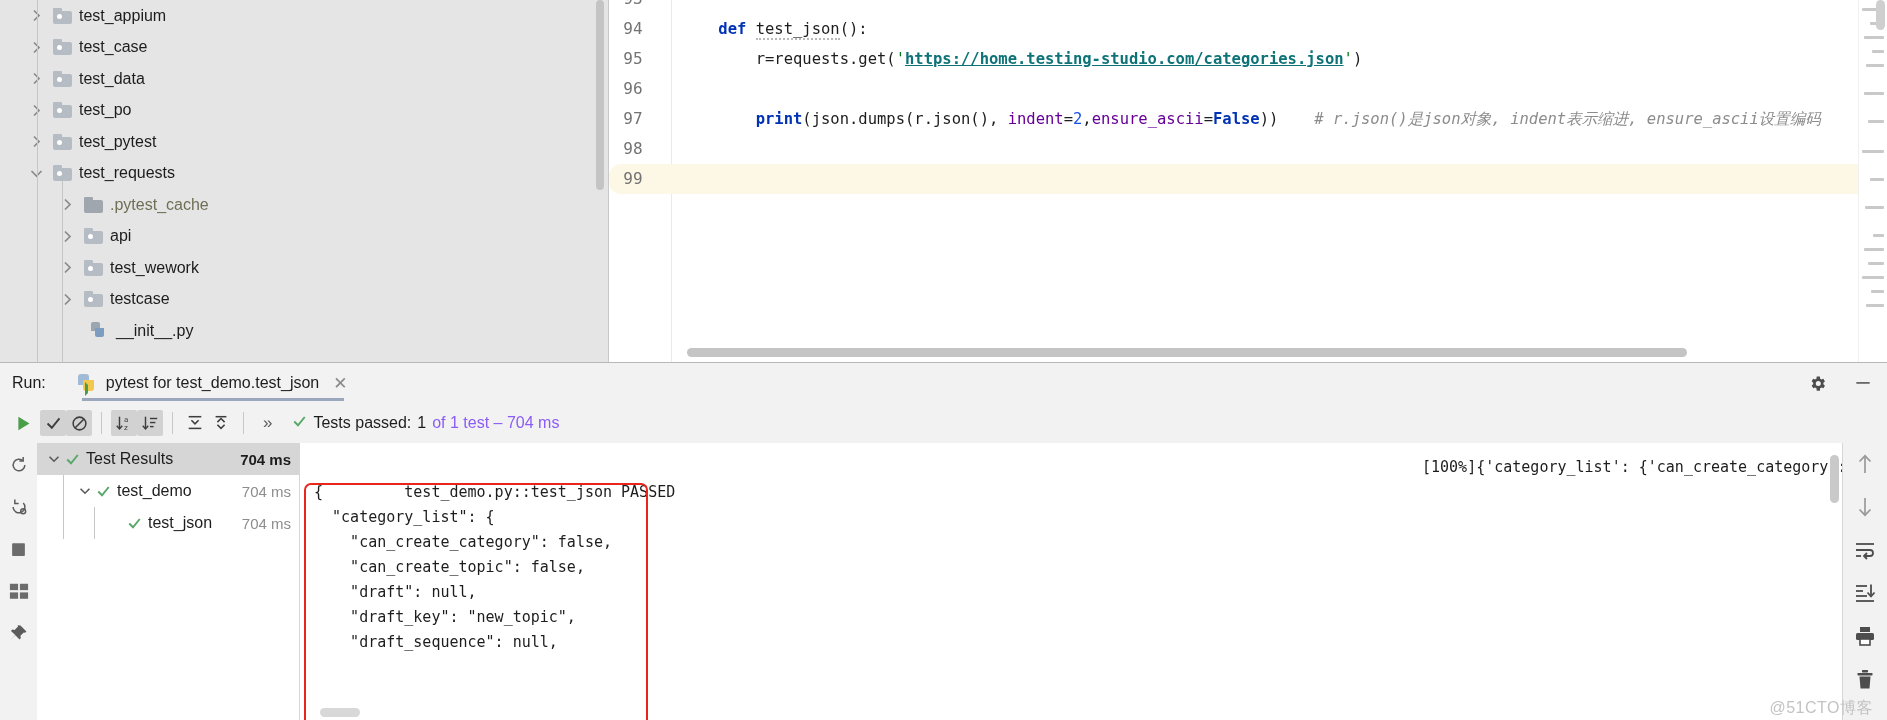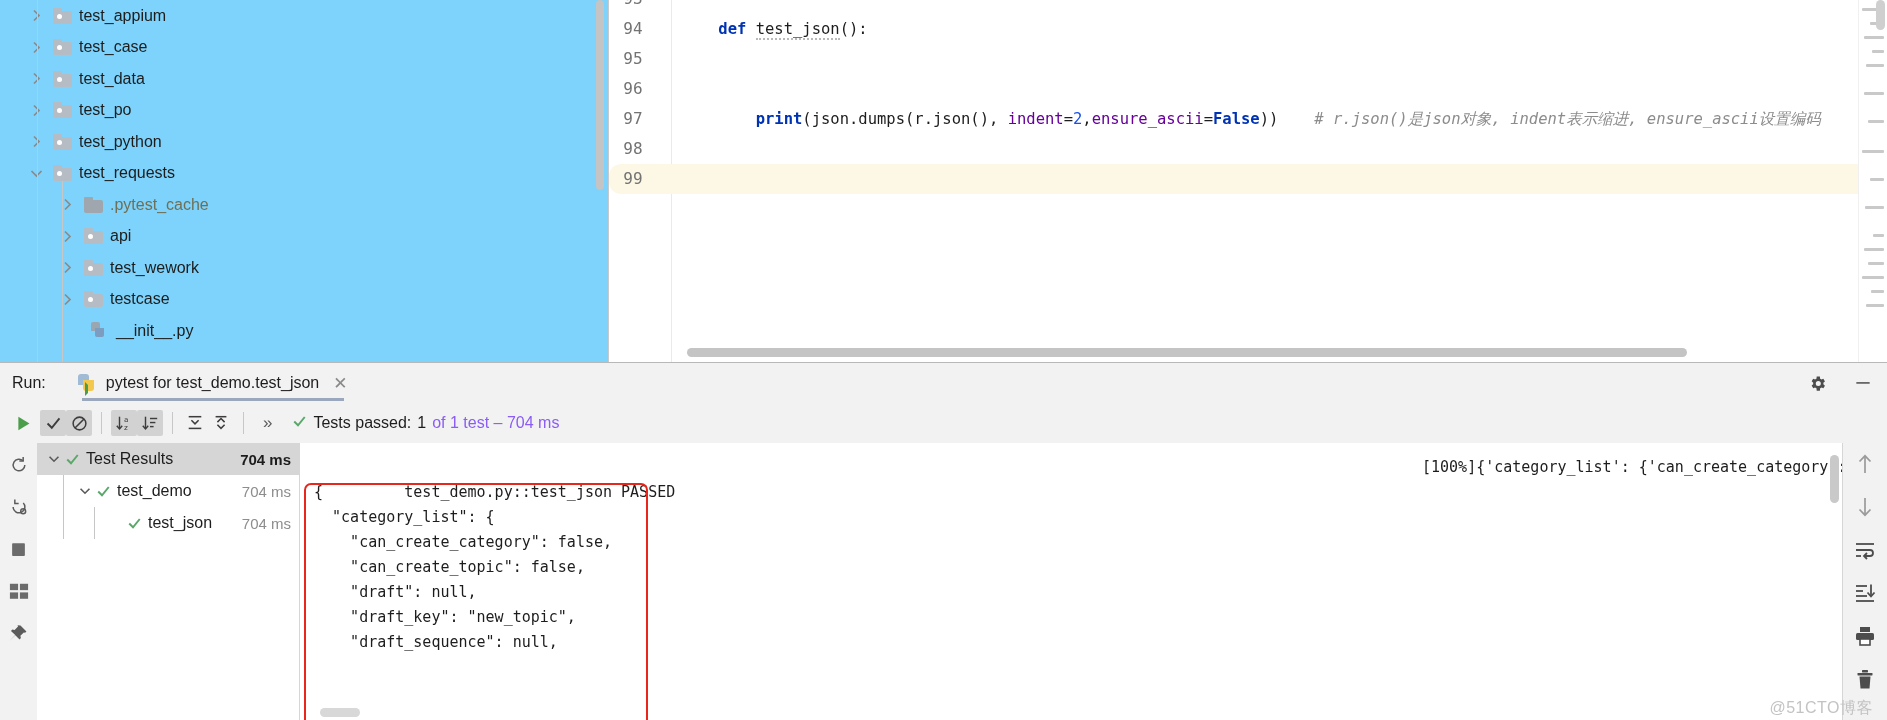--- a/index.html
+++ b/index.html
@@ -18,21 +18,21 @@
   .top {
     position: absolute; left: 0; top: 0; width: 1887px; height: 362px;
     display: flex;
     background: #ffffff;
   }
 
   
   .tree {
     position: relative;
     width: 608px;
-    background: #7dd3fc;
+    background: #e5e5e5;
     overflow: hidden;
     border-right: 1px solid #c9c9c9;
   }
   .tree-row {
     display: flex; align-items: center;
     height: 31.5px;
     padding-left: 0;
     white-space: nowrap;
     font-size: 16px;
     color: #1c1c1c;
@@ -305,21 +305,21 @@
             <span class="arrow" style="margin-left: 28px;">
               <svg width="9" height="13" viewBox="0 0 9 13" fill="none" stroke="#8a8a8a" stroke-width="1.7">
                 <polyline points="2,1.5 7,6.5 2,11.5"></polyline>
               </svg>
             </span>
             <span class="folder-ic" style="margin-left: 8px;">
               <i class="tab"></i>
               <i class="body"></i>
               <i class="dot"></i>
             </span>
-            <span class="tree-label">test_python</span>
+            <span class="tree-label">test_pytest</span>
           </div>
           <div class="tree-row">
             <span class="arrow" style="margin-left: 28px;">
               <svg width="13" height="9" viewBox="0 0 13 9" fill="none" stroke="#8a8a8a" stroke-width="1.7">
                 <polyline points="1.5,2 6.5,7 11.5,2"></polyline>
               </svg>
             </span>
             <span class="folder-ic" style="margin-left: 8px;">
               <i class="tab"></i>
               <i class="body"></i>
@@ -392,21 +392,21 @@
           </div>
         </div>
       <div class="tree-scroll"></div>
     </div>
 
     <div class="editor">
       <div class="gutter"></div>
       <div class="code-area" id="code-lines" style="margin-top: -16px;">
           <div class="code-line"><span class="ln">93</span><span class="code-txt"></span></div>
           <div class="code-line"><span class="ln">94</span><span class="code-txt"><span class="">    </span><span class="kw">def</span><span class=""> </span><span class="squig">test_json</span><span class="">():</span></span></div>
-          <div class="code-line"><span class="ln">95</span></div>
+          <div class="code-line"><span class="ln">95</span><span class="code-txt"><span class="">        r=requests.get(</span><span class="str">'</span><span class="url">https://home.testing-studio.com/categories.json</span><span class="str">'</span><span class="">)</span></span></div>
           <div class="code-line"><span class="ln">96</span></div>
           <div class="code-line"><span class="ln">97</span><span class="code-txt"><span class="">        </span><span class="kw">print</span><span class="">(json.dumps(r.json(), </span><span class="kwarg">indent</span><span class="">=</span><span class="num">2</span><span class="">,</span><span class="kwarg">ensure_ascii</span><span class="">=</span><span class="bool">False</span><span class="">))   </span><span class="cmt"># r.json()是json对象, indent表示缩进, ensure_ascii设置编码</span></span></div>
           <div class="code-line"><span class="ln">98</span><span class="code-txt"></span></div>
           <div class="code-line hl"><span class="ln">99</span><span class="code-txt"></span></div>
         </div>
       <div class="ed-hscroll"></div>
       <div class="codemap">
         <div class="cm-line" style="top:8px;  width:22px;"></div>
         <div class="cm-line" style="top:22px; width:14px;"></div>
         <div class="cm-line" style="top:36px; width:20px;"></div>

